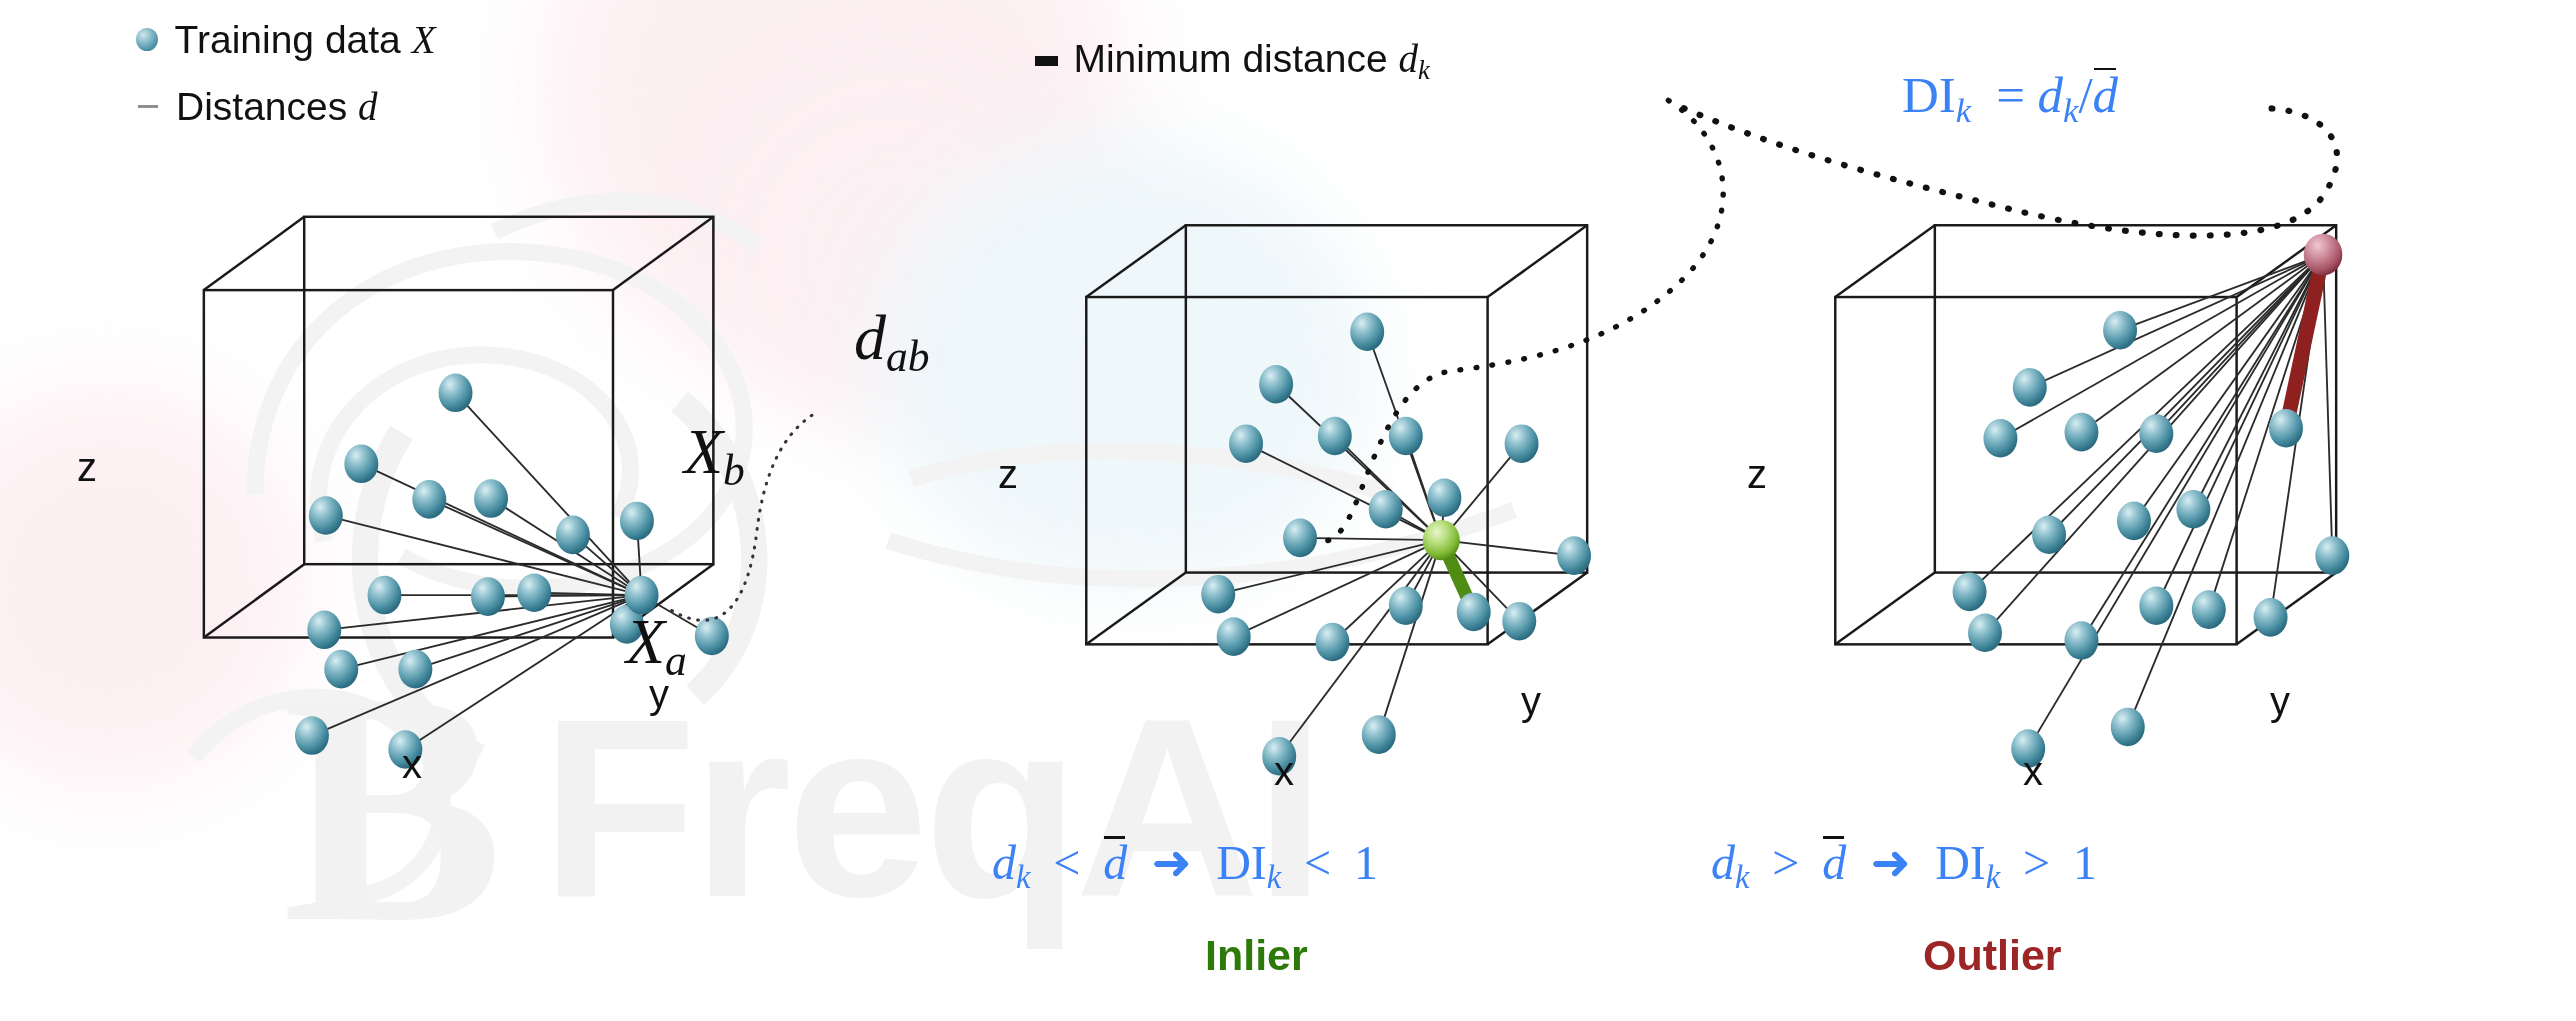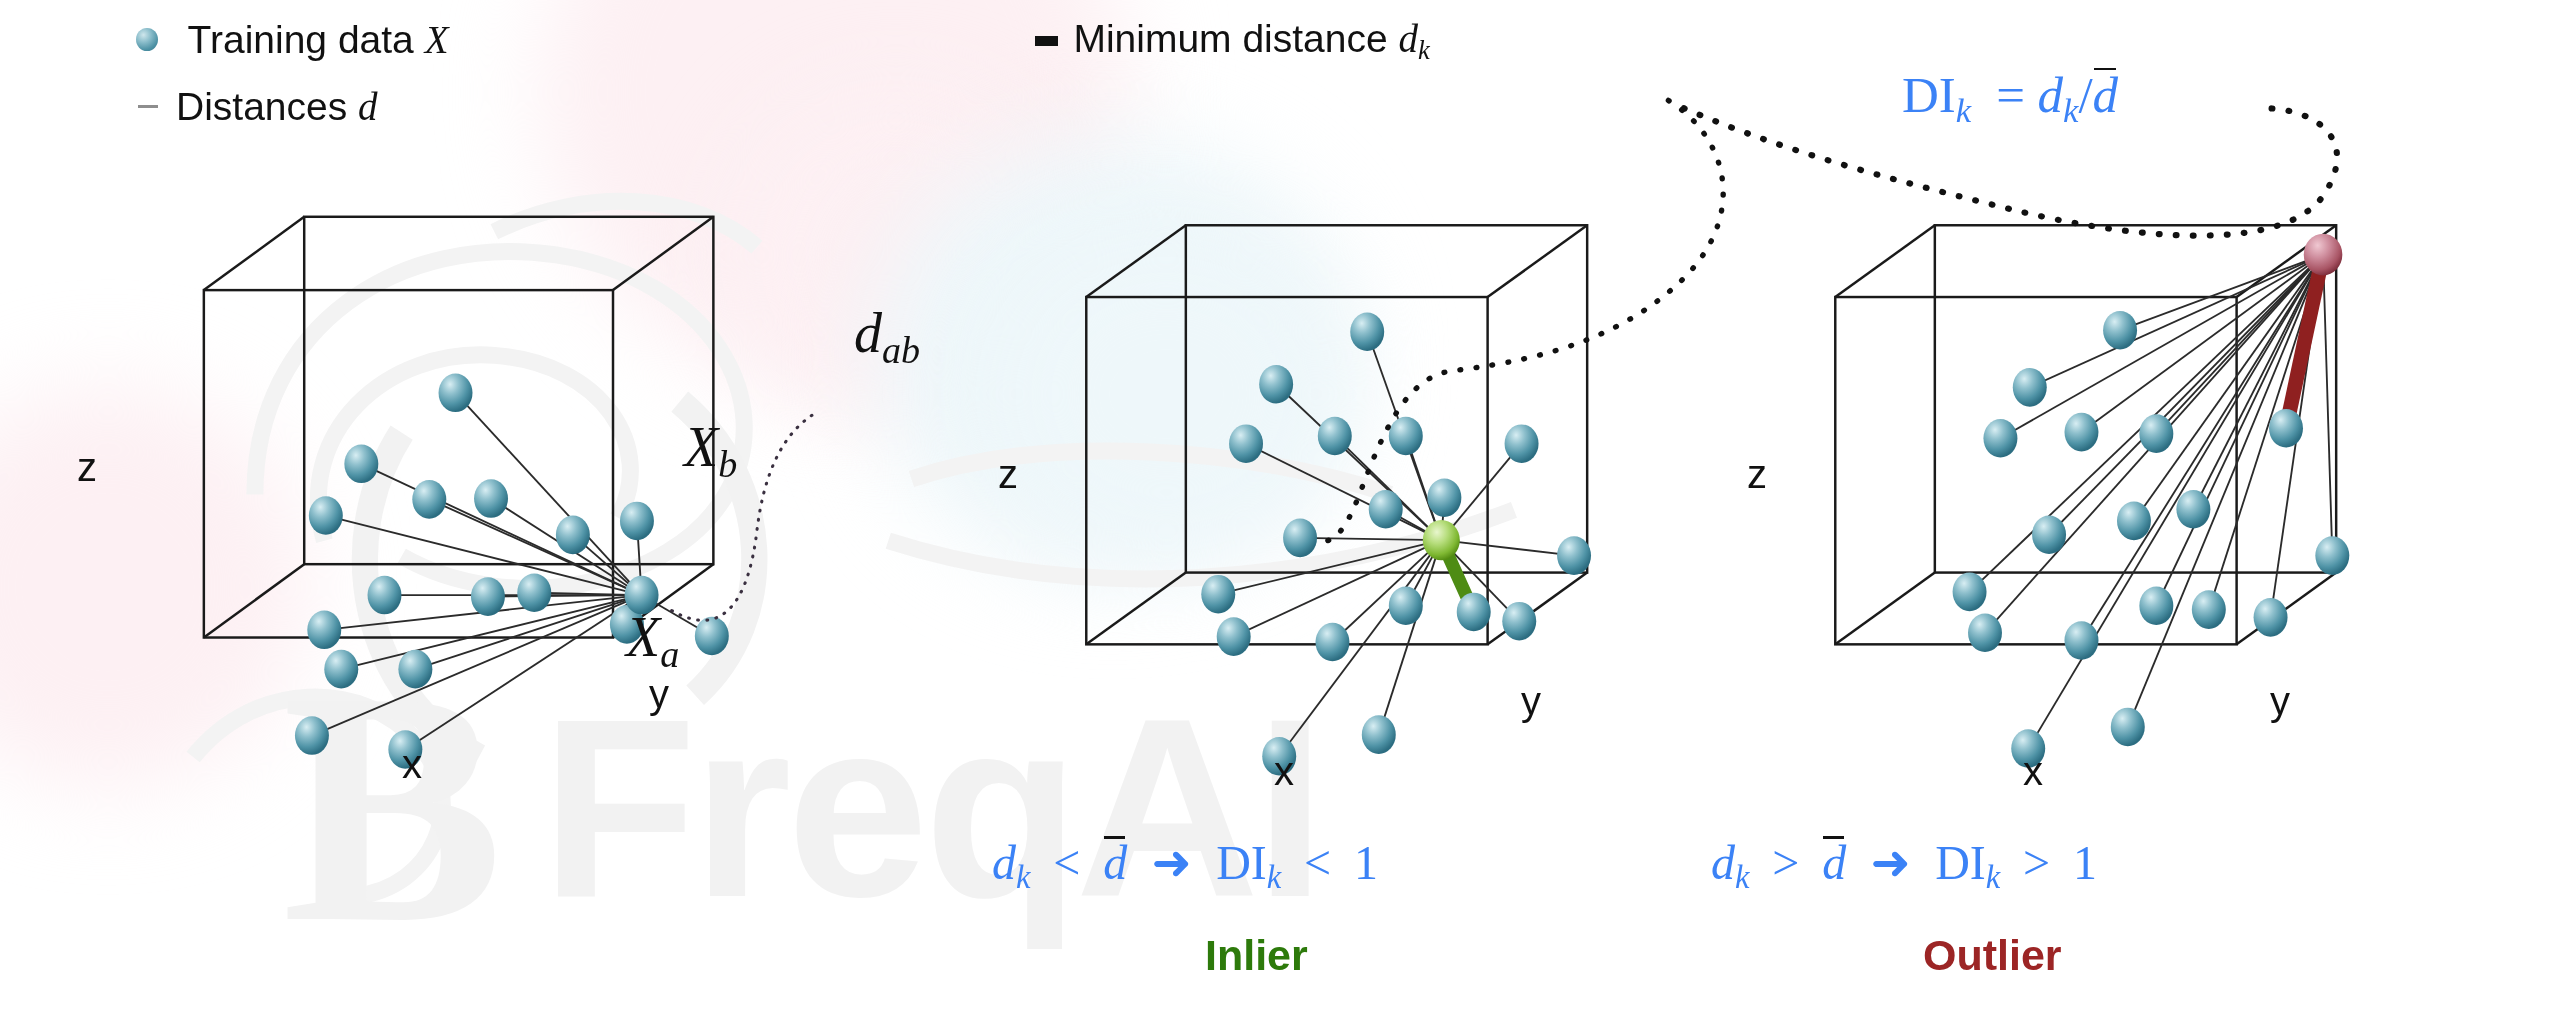--- a/index.html
+++ b/index.html
@@ -45,21 +45,21 @@
 
   
   .caption{position:absolute;font-family:"Liberation Sans",sans-serif;
            font-weight:700;font-size:43px;white-space:nowrap;}
 
   
   .cube-wrap{position:absolute;}
   .axis-label{position:absolute;font-family:"Liberation Sans",sans-serif;
               font-size:40px;color:#111;}
   .annot{position:absolute;font-family:"Liberation Serif",serif;
-         font-style:italic;font-size:56px;color:#111;white-space:nowrap;}
+         font-style:italic;font-size:64px;color:#111;white-space:nowrap;}
 </style>
 </head>
 <body>
 
 <div id="stage">
 
   <div class="bg-layer">
     <div class="blob pink" style="left:541px;top:-201px;width:587px;height:587px;"></div>
     <div class="blob pink" style="left:734px;top:93px;width:324px;height:324px;"></div>
     <div class="blob blue" style="left:873px;top:139px;width:479px;height:433px;"></div>
@@ -82,32 +82,32 @@
         <path d="M520 560 C430 700 470 900 620 980"></path>
         <path d="M880 520 C1000 620 1010 800 900 900"></path>
       </g>
     </svg>
     <div class="wm-text" style="left:282px;top:641px;font-size:332px;line-height:332px;
                 font-family:'Liberation Serif',serif;letter-spacing:0;">B</div>
     <div class="wm-text" style="left:541px;top:680px;font-size:255px;line-height:255px;">FreqAI</div>
   </div>
 
   <div class="legend" style="left:136px;top:15.4px;">
-    <div class="legend-row" style="height:48px;gap:13px;">
+    <div class="legend-row" style="height:48px;">
       <span class="legend-marker dot-train"></span>
       <span class="legend-label"><span>Training data </span><span class="mi">X</span></span>
     </div>
     <div class="legend-row" style="height:48px;margin-top:19px;">
       <span class="legend-marker dash-thin" style="margin-left:1.5px;"></span>
       <span class="legend-label" style="margin-left:18.5px;"><span>Distances </span><span class="mi">d</span></span>
     </div>
   </div>
 
   <div class="legend" style="left:1035px;top:15.4px;">
-    <div class="legend-row" style="height:48px;margin-top:2px;">
+    <div class="legend-row" style="height:48px;margin-top:22px;">
       <span class="legend-marker dash-thick"></span>
       <span class="legend-label" style="margin-left:15.4px;"><span>Minimum distance </span><span class="mi">d</span><span class="sub">k</span></span>
     </div>
   </div>
 
   <div class="formula" style="left:1902px;top:66px;font-size:51px;">
     <span class="mu">DI</span><span class="sub">k</span>
     <span class="mu" style="margin:0 12.4px;">=</span><span class="mi">d</span><span class="sub">k</span><span class="mu">/</span><span class="mi bar">d</span>
   </div>
 

